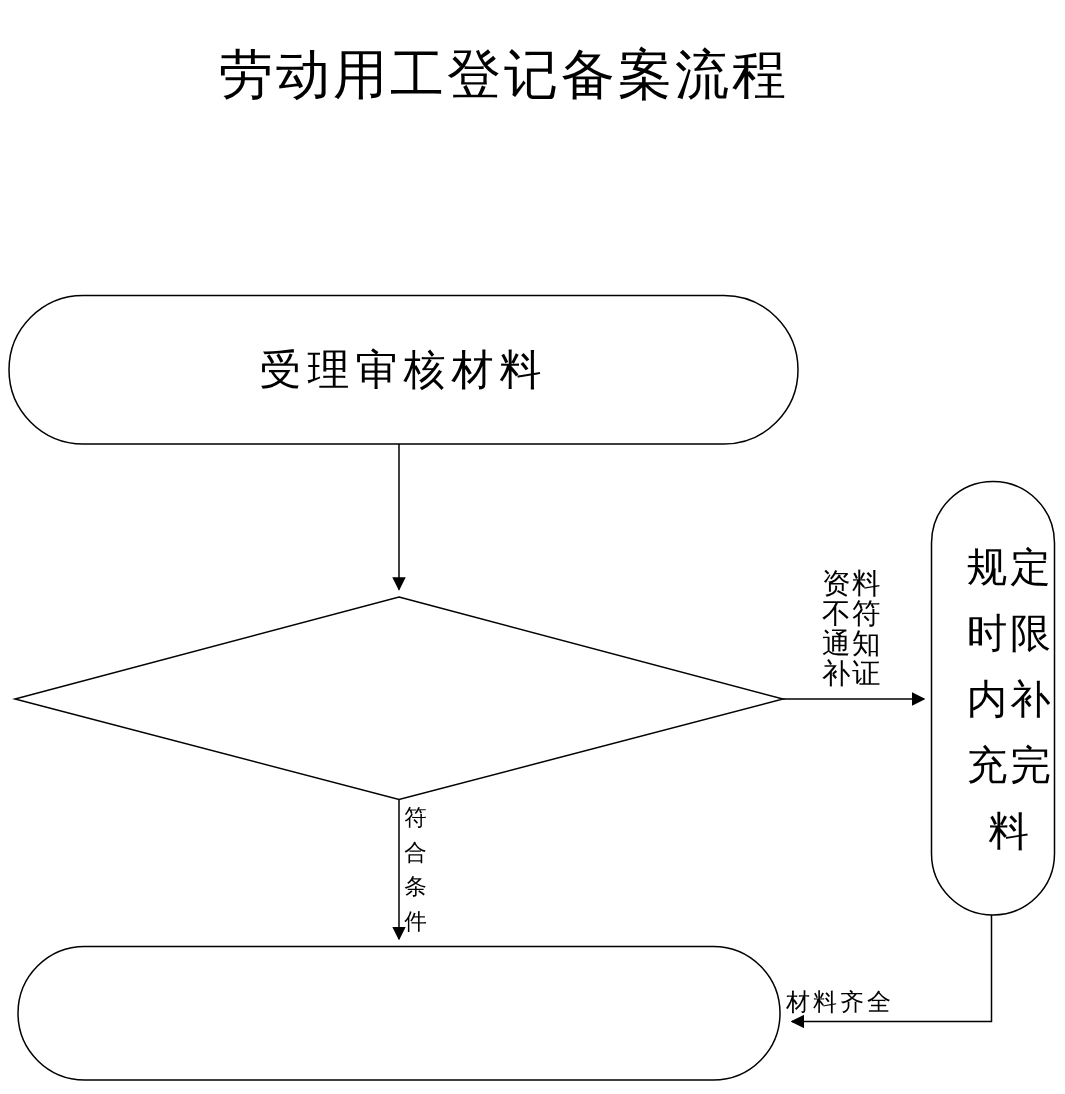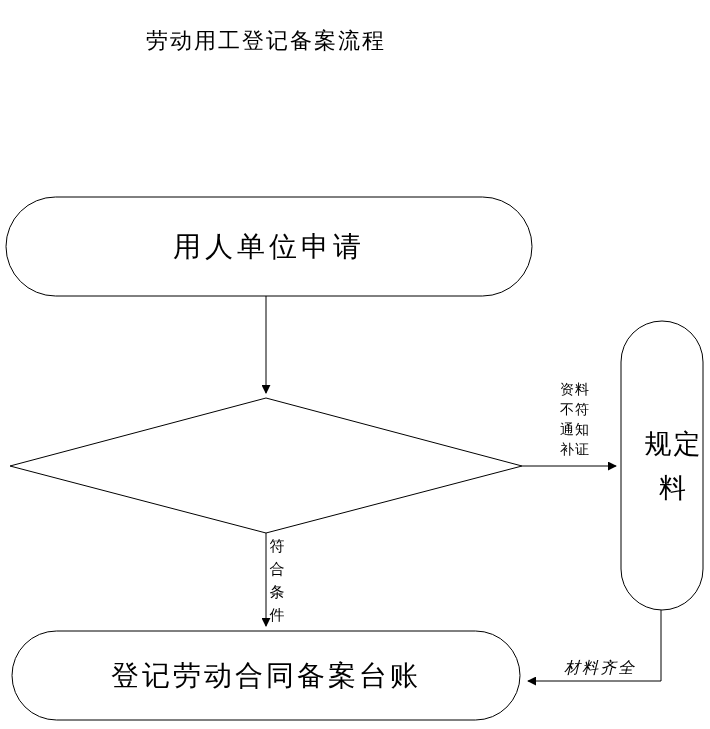--- a/index.html
+++ b/index.html
@@ -21,21 +21,21 @@
     top: 0;
     left: 0;
   }
   .overlay {
     position: absolute;
     color: #000000;
   }
   .page-title {
     left: 146px;
     top: 26px;
-    font-size: 22px;
+    font-size: 36px;
     letter-spacing: 2px;
     white-space: nowrap;
   }
   .node-label {
     display: flex;
     align-items: center;
     justify-content: center;
     text-align: center;
   }
   .start-label {
@@ -51,33 +51,32 @@
     font-size: 28px; letter-spacing: 3px;
   }
   .supplement-label {
     left: 621px; top: 321px; width: 105px; height: 289px;
     display: flex; flex-direction: column;
     align-items: center; justify-content: center;
     font-size: 27px; line-height: 44px; letter-spacing: 2px;
   }
   .supplement-label .line { text-align: center; }
   .edge-label-notice {
-    left: 560px; top: 380px;
-    font-size: 14px; line-height: 20px; letter-spacing: 1px;
+    left: 548px; top: 380px;
+    font-size: 19px; line-height: 20px; letter-spacing: 1px;
   }
   .edge-label-qualified {
     left: 266px; top: 535px; width: 22px;
     font-size: 15px; line-height: 23px;
     text-align: center;
   }
   .edge-label-complete {
-    left: 564px; top: 658px;
+    left: 524px; top: 658px;
     font-size: 16px; letter-spacing: 2px;
     white-space: nowrap;
-    font-style: italic;
   }
 </style>
 </head>
 <body>
 
 <div class="canvas">
 
   <svg width="710" height="729" viewBox="0 0 710 729">
     <defs>
       <marker id="arrow" viewBox="0 0 10 10" refX="9" refY="5" markerWidth="9" markerHeight="9" orient="auto-start-reverse">
@@ -97,29 +96,31 @@
 
     <line x1="522" y1="466" x2="616" y2="466" stroke="#000000" stroke-width="1" marker-end="url(#arrow)"></line>
 
     <line x1="266" y1="533" x2="266" y2="626" stroke="#000000" stroke-width="1" marker-end="url(#arrow)"></line>
 
     <polyline points="661,610 661,681 528,681" fill="none" stroke="#000000" stroke-width="1" marker-end="url(#arrow)"></polyline>
   </svg>
 
   <div class="overlay page-title">劳动用工登记备案流程</div>
 
-  <div class="overlay node-label start-label">用人单位申请</div>
+  <div class="overlay node-label start-label">受理审核材料</div>
 
 
   <div class="overlay supplement-label">
       <div class="line">规定</div>
+      <div class="line">时限</div>
+      <div class="line">内补</div>
+      <div class="line">充完</div>
       <div class="line">料</div>
     </div>
 
-  <div class="overlay node-label end-label">登记劳动合同备案台账</div>
 
   <div class="overlay edge-label-notice">
       <div class="line">资料</div>
       <div class="line">不符</div>
       <div class="line">通知</div>
       <div class="line">补证</div>
     </div>
 
   <div class="overlay edge-label-qualified">
       <div class="line">符</div>

